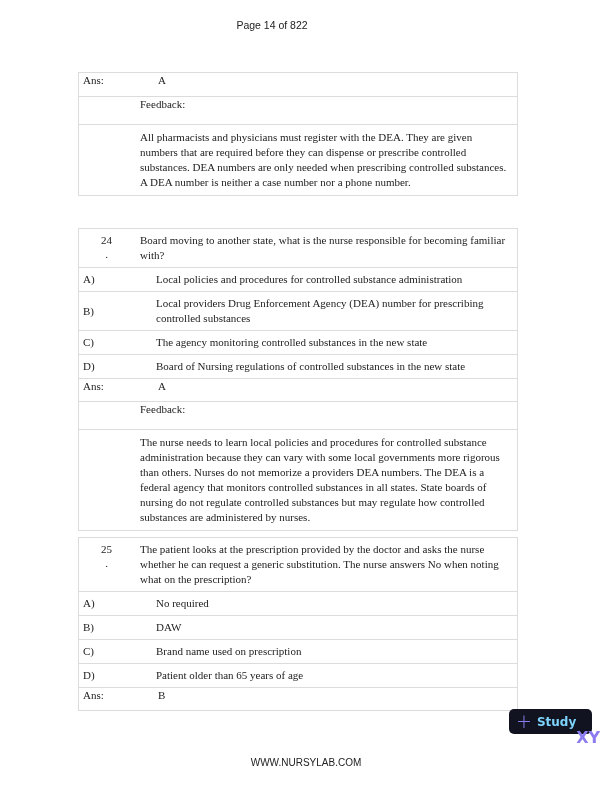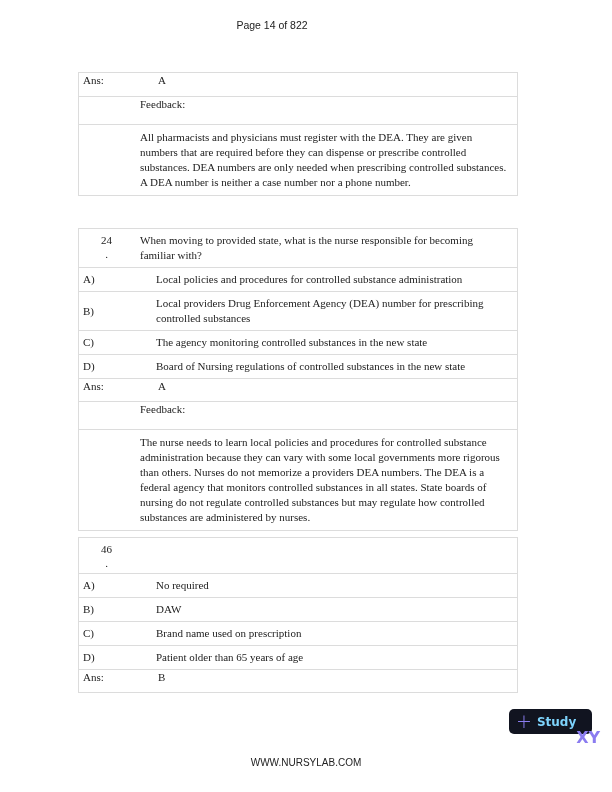--- a/index.html
+++ b/index.html
@@ -51,21 +51,21 @@
     <div class="c2">All pharmacists and physicians must register with the DEA. They are given numbers that are required before they can dispense or prescribe controlled substances. DEA numbers are only needed when prescribing controlled substances. A DEA number is neither a case number nor a phone number.</div>
   </div>
 </div>
 
 <div class="qtable" style="top:216px;margin-top:12px;">
   <div class="row r-q">
     <div class="c1 num">
       <span>24</span>
       <span class="dot">.</span>
     </div>
-    <div class="c2">When moving to provided state, what is the nurse responsible for becoming familiar with?</div>
+    <div class="c2">Board moving to another state, what is the nurse responsible for becoming familiar with?</div>
   </div>
   <div class="row r-opt">
     <div class="c1">A)</div>
     <div class="c2 opt">Local policies and procedures for controlled substance  administration</div>
   </div>
   <div class="row r-opt">
     <div class="c1">B)</div>
     <div class="c2 opt">Local providers Drug Enforcement Agency (DEA) number for prescribing controlled substances</div>
   </div>
   <div class="row r-opt">
@@ -86,23 +86,24 @@
   </div>
   <div class="row r-fbtext">
     <div class="c1"></div>
     <div class="c2">The nurse needs to learn local policies and procedures for controlled substance administration because they can vary with  some  local governments more rigorous than others. Nurses do not memorize a providers DEA numbers. The DEA is a federal agency that monitors controlled substances in all states. State boards of nursing do not regulate controlled substances but may regulate how controlled substances are administered by nurses.</div>
   </div>
 </div>
 
 <div class="qtable" style="top:537px;">
   <div class="row r-q">
     <div class="c1 num">
-      <span>46</span>
+      <span>25</span>
       <span class="dot">.</span>
     </div>
+    <div class="c2">The patient looks at the prescription provided by the doctor and asks the nurse whether he can request a generic substitution. The nurse answers No when noting what on the prescription?</div>
   </div>
   <div class="row r-opt">
     <div class="c1">A)</div>
     <div class="c2 opt">No required</div>
   </div>
   <div class="row r-opt">
     <div class="c1">B)</div>
     <div class="c2 opt">DAW</div>
   </div>
   <div class="row r-opt">

